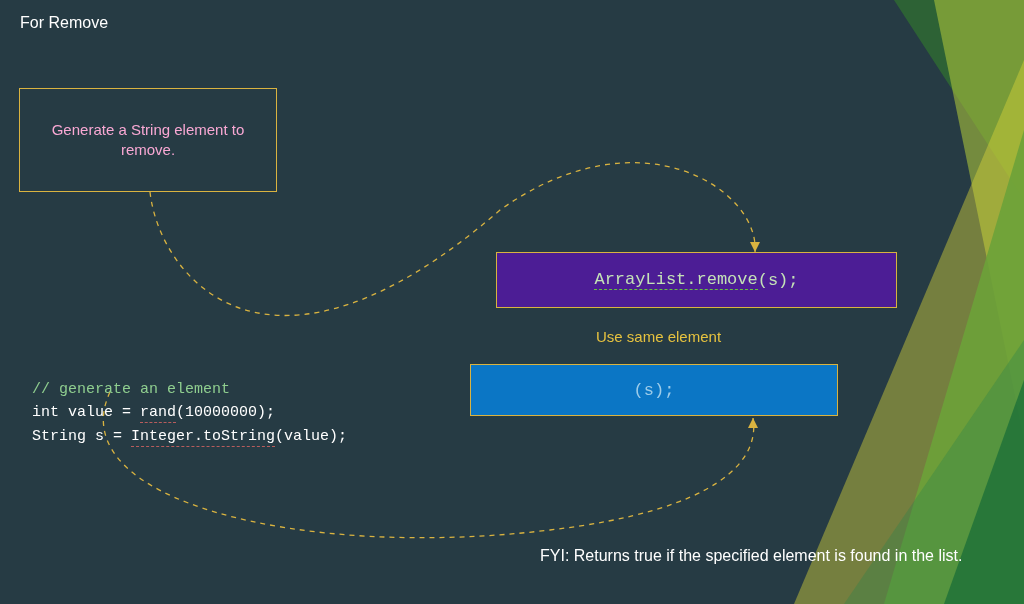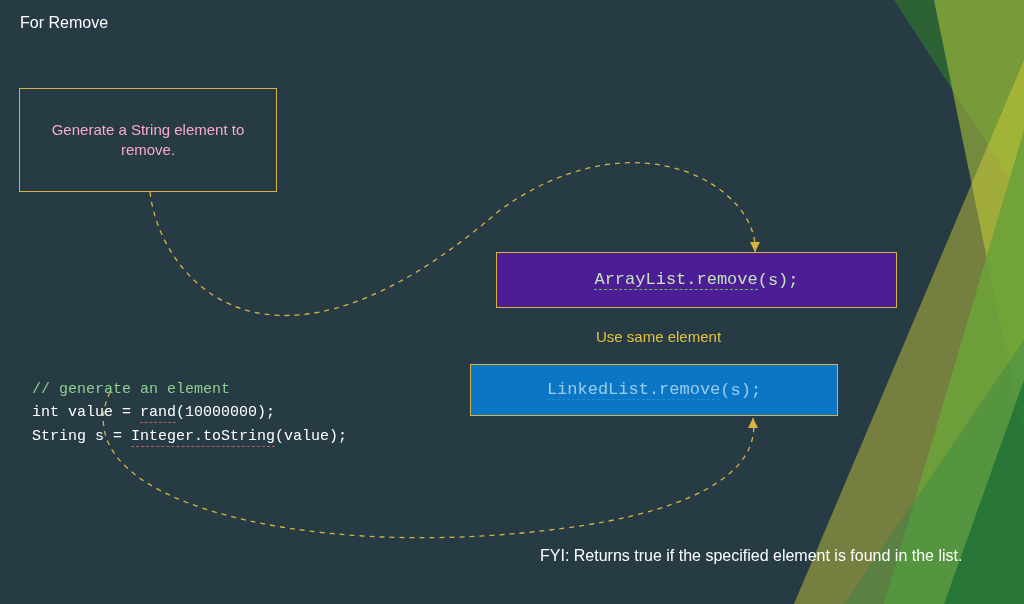--- a/index.html
+++ b/index.html
@@ -149,18 +149,17 @@
 <span>String s = </span><span class="code-underline">Integer.toString</span><span>(value);</span></div>
 
   <div class="arraylist-box">
     <span class="api-name">ArrayList.remove</span>
       <span class="api-rest">(s);</span>
   </div>
 
   <div class="use-same">Use same element</div>
 
   <div class="linkedlist-box">
-    <span class="api-name">LinkedList.remove</span>
       <span class="api-rest">(s);</span>
   </div>
 
   <div class="fyi">FYI: Returns true if the specified element is found in the list.</div>
 </div>
 
 </body></html>

